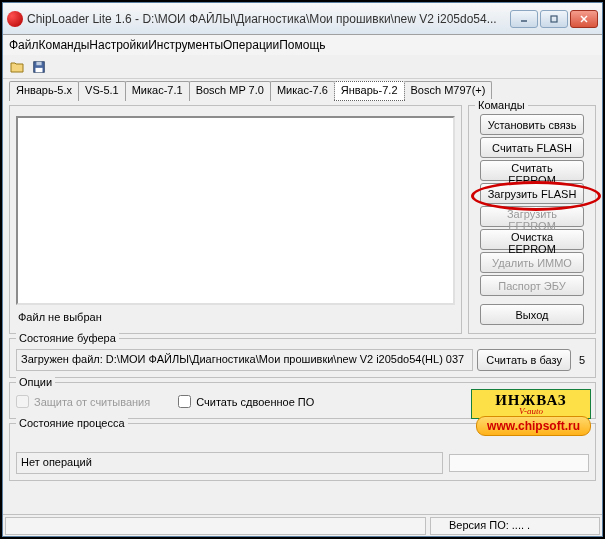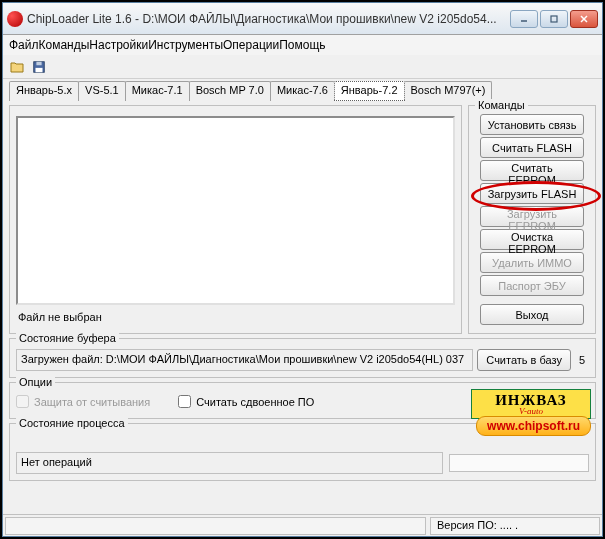--- a/index.html
+++ b/index.html
@@ -284,21 +284,21 @@
     height: 22px;
     border-top: 1px solid #c0c0c0;
     display: flex;
     align-items: center;
     font-size: 11px;
     background: #f0f0f0;
   }
   .status-cell {
     border: 1px solid #c0c0c0;
     height: 18px;
-    padding: 1px 6px;
+    padding: 1px 18px;
     margin: 0 2px;
     background: #f4f4f4;
   }
   .status-cell.left { flex: 1; }
   .status-cell.right { width: 170px; }
 </style>
 </head>
 <body>
 
 <div class="window">

